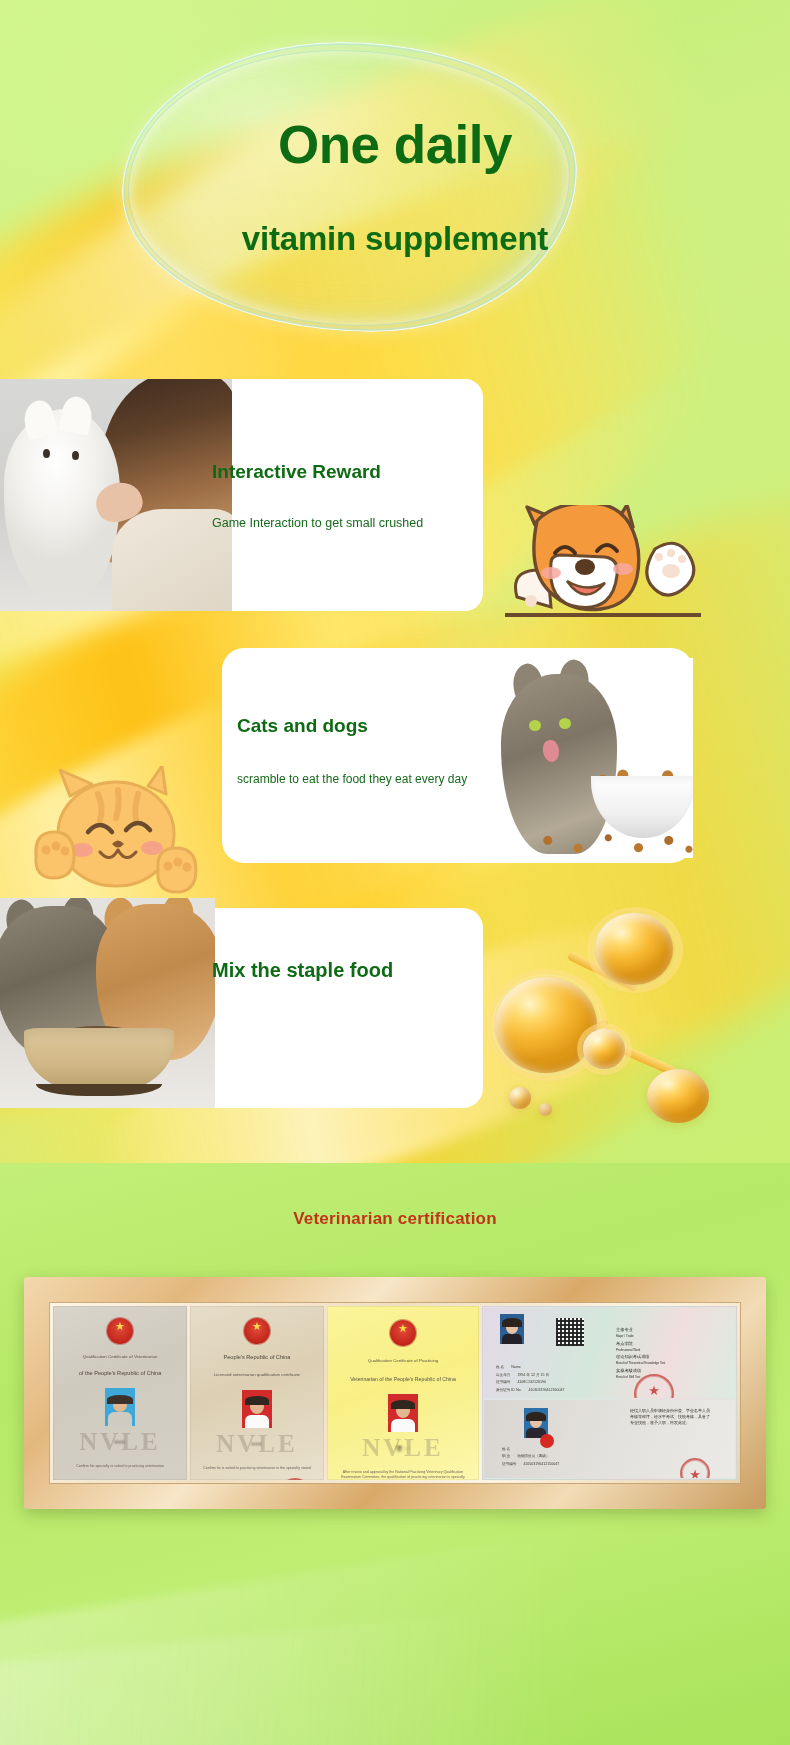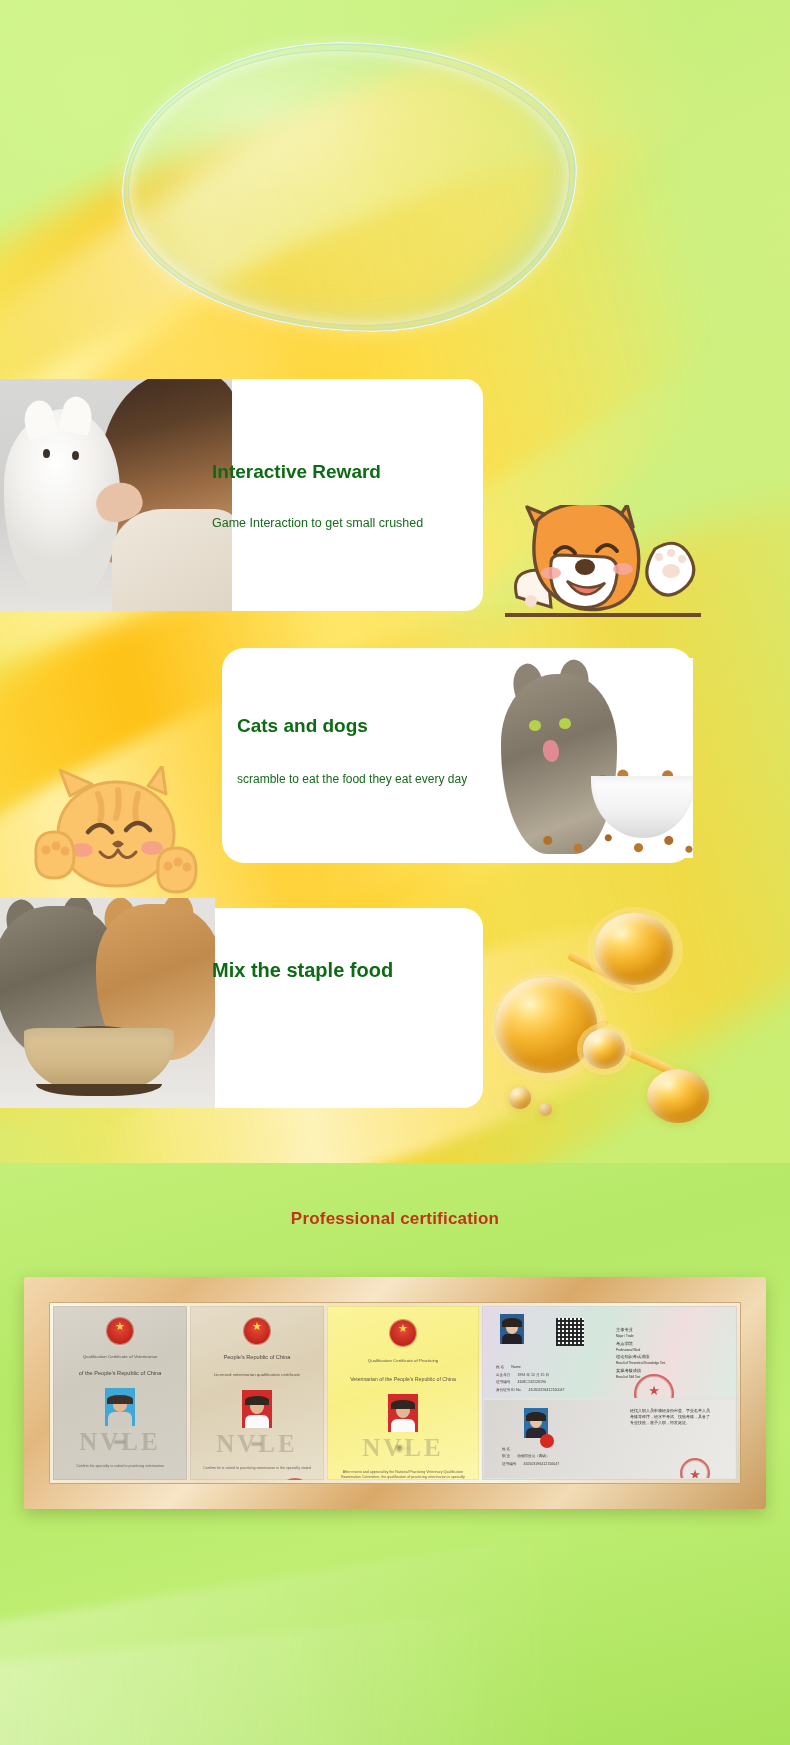--- a/index.html
+++ b/index.html
@@ -308,20 +308,22 @@
     <div class="swoosh sw4"></div>
     <div class="swoosh sw5"></div>
     <div class="swoosh sw6"></div>
     <div class="swoosh sw7"></div>
     <div class="swoosh sw8"></div>
   </section>
 
   <div class="bubble"></div>
   <div class="bubble-rim"></div>
 
+  <h1 class="hero-title">One daily</h1>
+  <h2 class="hero-sub">vitamin supplement</h2>
 
   <div class="card card1"></div>
   <div class="photo photo1">
     <div class="p-bg p1-bg"></div>
     <div class="p1-hair2"></div>
     <div class="p1-cat"></div>
     <div class="p1-ear1"></div>
     <div class="p1-ear2"></div>
     <div class="p1-eye1"></div>
     <div class="p1-eye2"></div>
@@ -445,21 +447,21 @@
     <div class="h-ring" style="left:90px; top:118px; width:55px; height:52px;"></div>
     <div class="h-drop" style="left:160px; top:164px; width:62px; height:54px;"></div>
     <div class="h-drop" style="left:22px; top:182px; width:22px; height:22px;"></div>
     <div class="h-drop" style="left:52px; top:198px; width:13px; height:13px;"></div>
   </div>
 
   <section class="qual"></section>
   <div class="q-ray2"></div>
   <div class="q-ray3"></div>
 
-  <div class="q-title">Professional certification</div>
+  <div class="q-title">Veterinarian certification</div>
 
   <div class="frame">
     <div class="frame-inner">
 
       <div class="cert cert-a">
         <div class="cert-emblem" style="top:12px;"></div>
         <div class="cert-l1" style="top:48px;">Qualification Certificate of Veterinarian</div>
         <div class="cert-l2" style="top:64px;">of the People's Republic of China</div>
         <div class="cert-photo" style="top:82px; background:#3ea8d8;">
           <div style="position:absolute;left:8px;top:10px;width:14px;height:14px;border-radius:50%;background:#e2b892;"></div>

